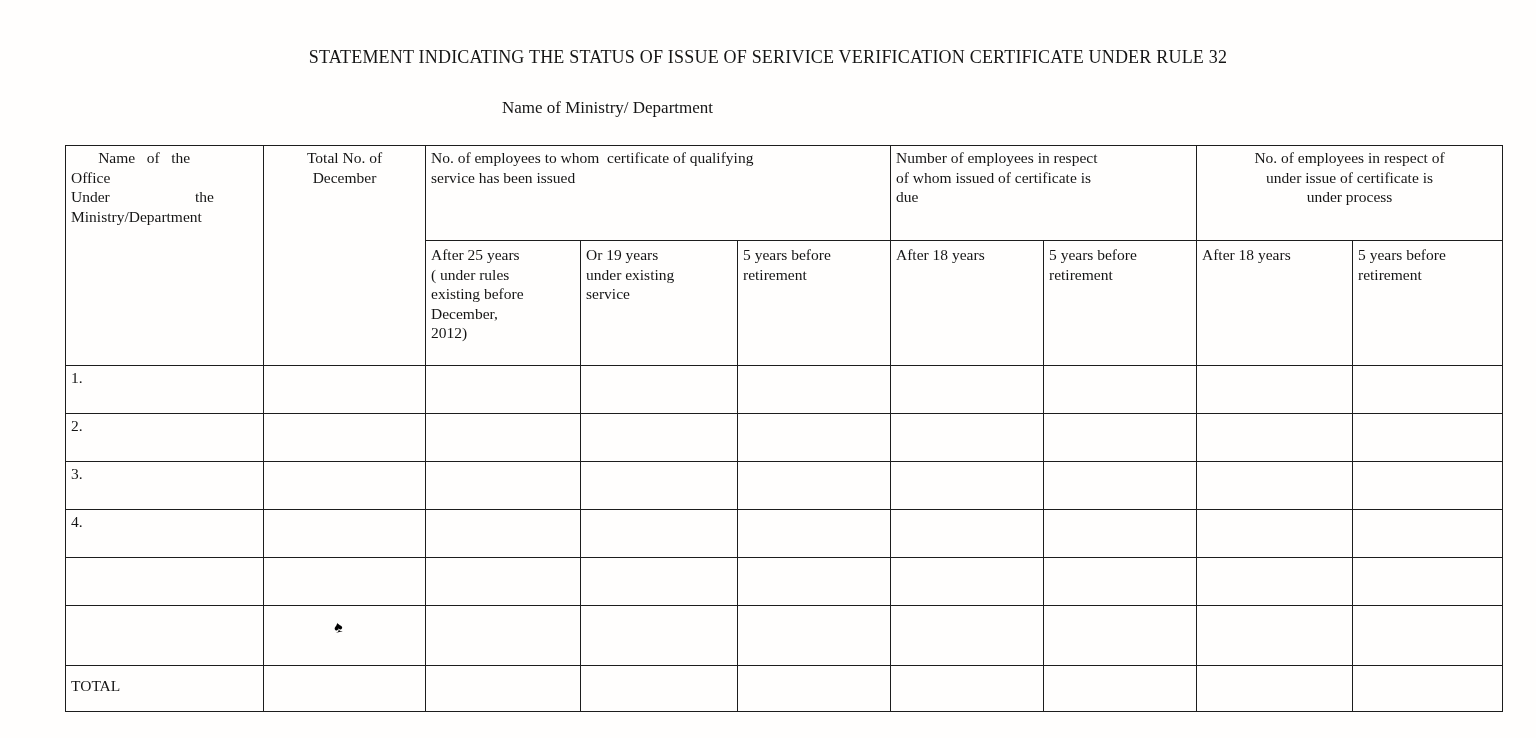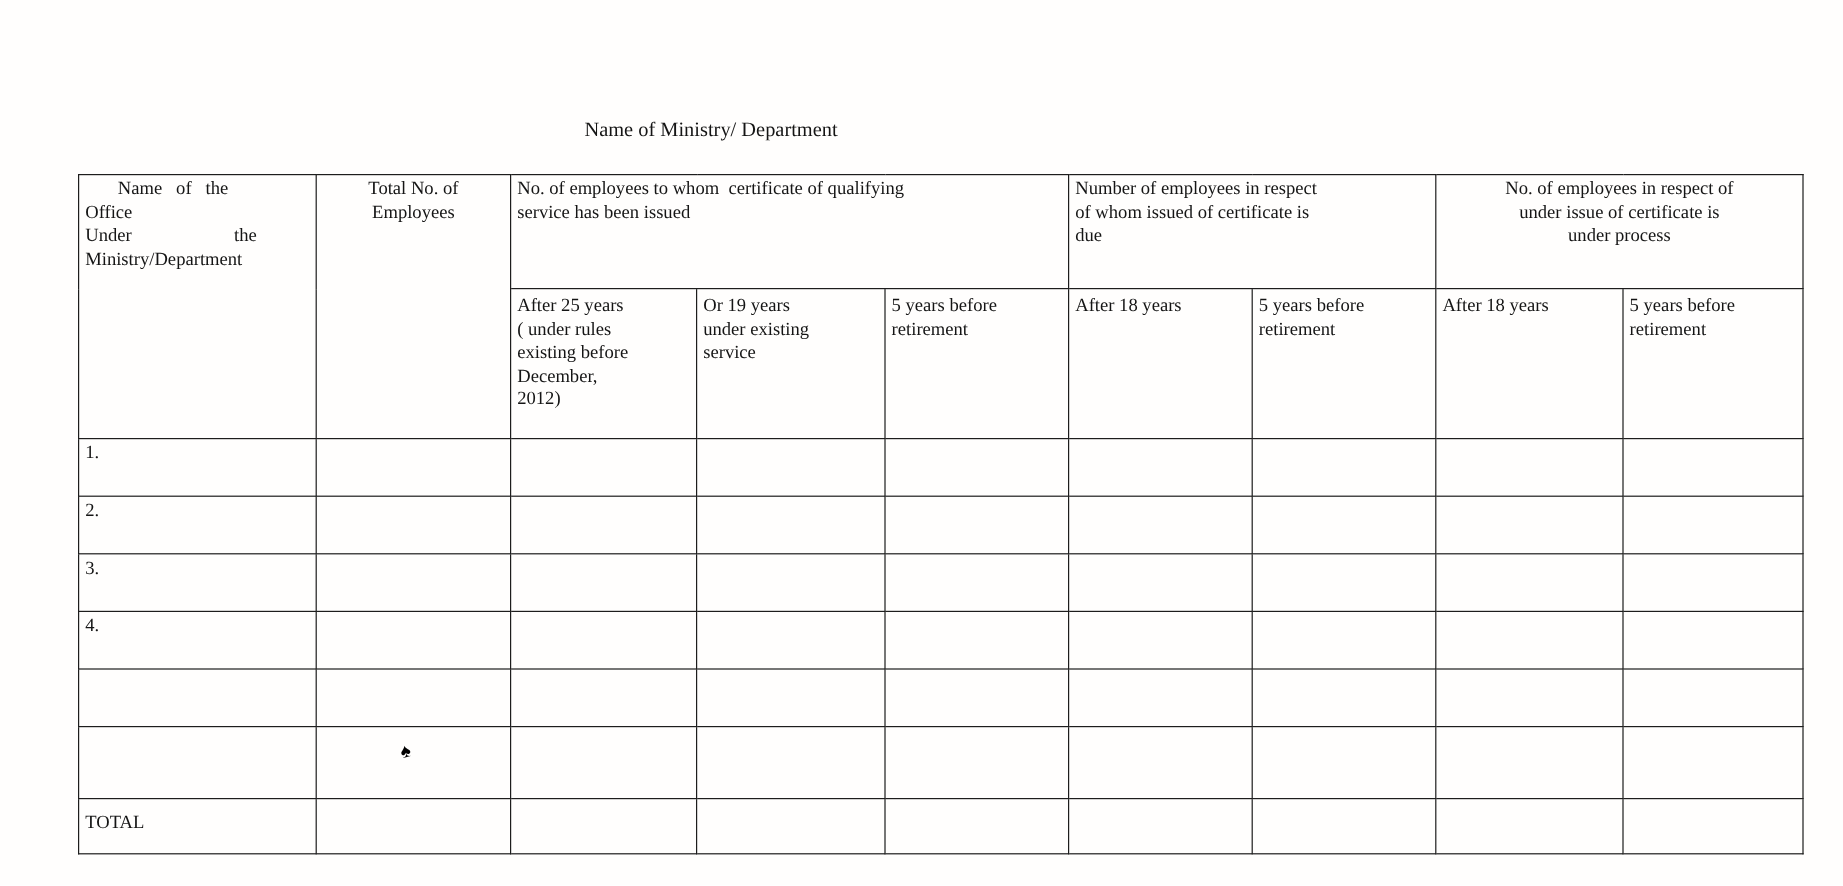--- a/index.html
+++ b/index.html
@@ -11,21 +11,21 @@
   .page {
     position: relative; width: 1536px; height: 738px;
     background: #fffefd; overflow: hidden;
   }
   .title {
     position: absolute; top: 47px; left: 0; width: 100%;
     text-align: center; font-size: 18px; letter-spacing: 0.2px;
     white-space: nowrap;
   }
   .subtitle {
-    position: absolute; top: 98px; left: 487px;
+    position: absolute; top: 98px; left: 502px;
     font-size: 17px;
   }
   table.form {
     position: absolute; top: 145px; left: 65px;
     border-collapse: collapse; table-layout: fixed; width: 1437px;
   }
   table.form td {
     border: 1px solid #1d1d1d;
     vertical-align: top;
     font-size: 15.5px; line-height: 1.26;
@@ -49,20 +49,21 @@
   .ink {
     position: absolute; left: 334px; top: 618px;
     font-size: 16px; color: #000; transform: rotate(-14deg);
   }
 </style>
 </head>
 <body>
 
 <div class="page">
 
+  <div class="title">STATEMENT INDICATING THE STATUS OF ISSUE OF SERIVICE VERIFICATION CERTIFICATE UNDER RULE 32</div>
   <div class="subtitle">Name of Ministry/ Department</div>
 
   <table class="form">
     <colgroup>
       <col style="width:198px">
         <col style="width:162px">
         <col style="width:155px">
       <col style="width:157px">
         <col style="width:153px">
         <col style="width:153px">
@@ -70,21 +71,21 @@
         <col style="width:156px">
         <col style="width:150px">
     </colgroup>
     <tbody>
       <tr class="h1">
         <td rowspan="2" class="office">       Name   of   the
 Office
 Under                      the
 Ministry/Department</td>
         <td rowspan="2" class="total">Total No. of
-Employees</td>
+December</td>
         <td colspan="3" class="g1">No. of employees to whom  certificate of qualifying
 service has been issued</td>
         <td colspan="2" class="g2">Number of employees in respect
 of whom issued of certificate is
 due</td>
         <td colspan="2" class="g3">No. of employees in respect of
 under issue of certificate is
 under process</td>
       </tr>
       <tr class="h2">

